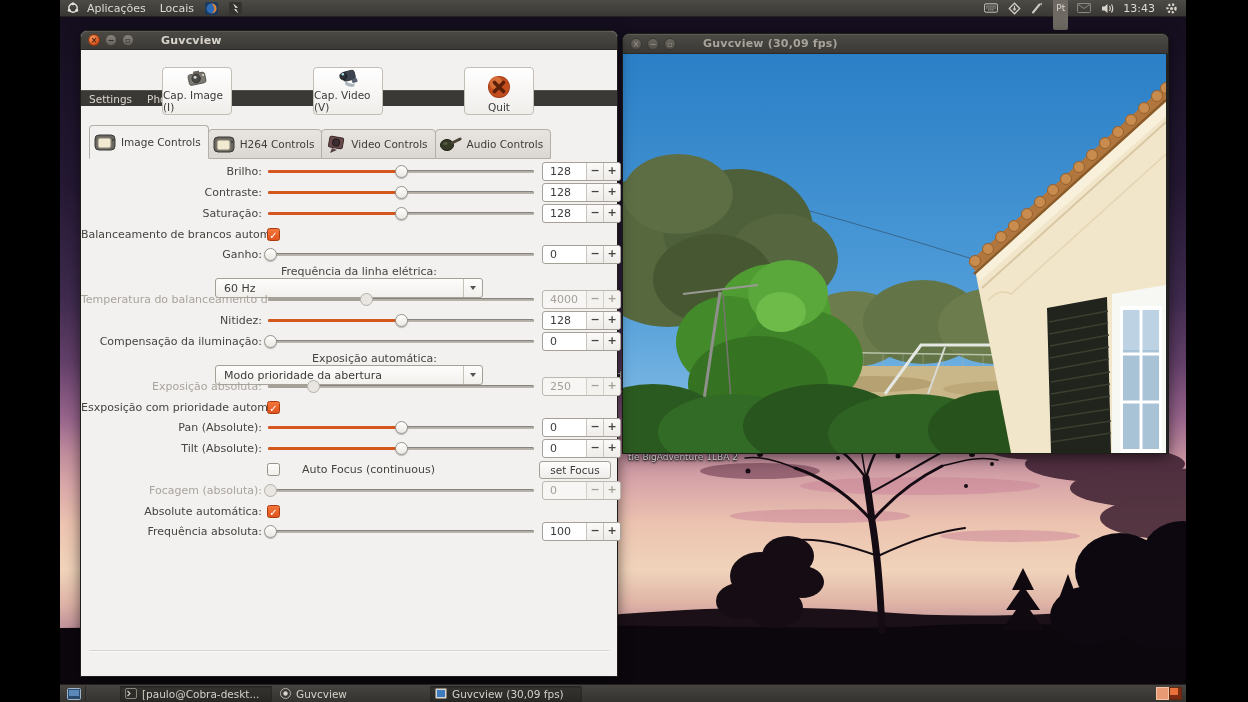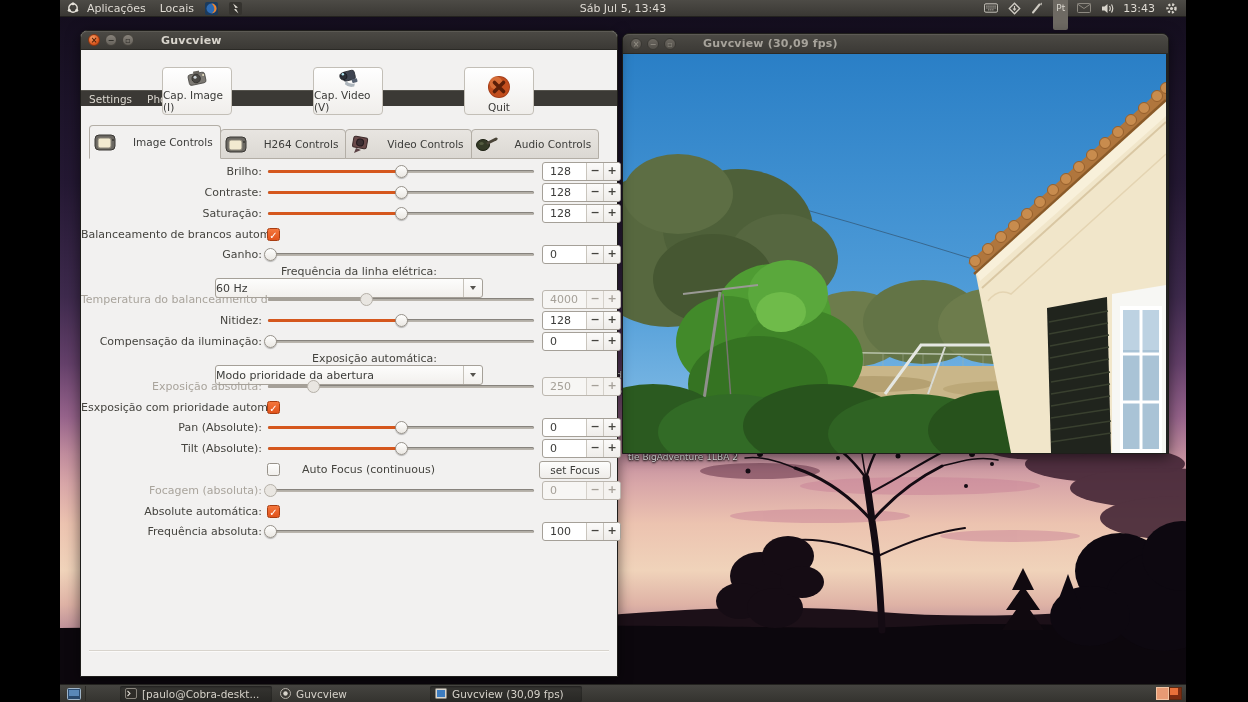--- a/index.html
+++ b/index.html
@@ -37,21 +37,21 @@
   .wtitle.dim{color:#a7a39b;}
   
   .ctrlwin{left:80px;top:30px;width:536px;height:645px;background:#f2f1f0;}
   .menubar{height:15px;background:#3b3935;border-top:1px solid #55534d;display:flex;align-items:center;
            gap:15px;padding-left:8px;font-size:10.5px;color:#dcd8d0;margin-top:40px;}
   .actbtn{position:absolute;width:70px;height:48px;border:1px solid #c3bfb7;border-radius:4px;
           background:linear-gradient(#ffffff,#f0eeeb);display:flex;flex-direction:column;
           align-items:center;justify-content:flex-end;font-size:10.5px;color:#3a3a38;padding-bottom:1px;box-sizing:border-box;}
   .actbtn svg{margin-bottom:1px;}
   .tabs{position:absolute;left:8px;top:94px;display:flex;align-items:flex-end;height:34px;}
-  .tab{display:flex;align-items:center;gap:16px;font-size:10.5px;color:#3c3c3a;
+  .tab{display:flex;align-items:center;gap:4px;font-size:10.5px;color:#3c3c3a;
        border:1px solid #b3aea6;border-radius:4px 4px 0 0;padding:0 7px 0 3px;height:30px;
        background:linear-gradient(#e8e5e1,#dbd8d3);margin-right:-1px;box-sizing:border-box;}
   .tab.active{height:34px;background:#f2f1f0;border-bottom:1px solid #f2f1f0;z-index:2;}
   
   .rows{position:absolute;left:0;top:130px;width:536px;}
   .crow{display:flex;align-items:center;height:21px;}
   .crow.tall{height:24px;flex-direction:column;}
   .clabel{width:181px;text-align:right;padding-right:5px;font-size:11px;color:#45443f;white-space:nowrap;
           overflow:hidden;flex:none;}
   .sliderw{width:268px;height:15px;position:relative;flex:none;}
@@ -66,21 +66,21 @@
   .spin-val{width:36px;padding-left:7px;font-size:11px;line-height:17px;color:#3c3c3a;}
   .spin-btn{width:16px;text-align:center;font-size:11px;line-height:16px;color:#45443f;
             border-left:1px solid #c9c5bd;background:linear-gradient(#fbfaf9,#efedea);font-weight:bold;}
   .cb{width:13px;height:13px;border-radius:2.5px;box-sizing:border-box;flex:none;
       font-size:10px;line-height:13px;text-align:center;color:#fff;}
   .cb.checked{background:linear-gradient(#f4763c,#e1531c);border:1px solid #a83c10;}
   .cb.un{background:linear-gradient(#fdfdfc,#f1efec);border:1px solid #97928a;}
   .cblabel{font-size:11px;color:#45443f;margin-left:22px;}
   .combo{width:268px;height:20px;border:1px solid #a5a098;border-radius:3px;box-sizing:border-box;flex:none;
          background:linear-gradient(#fdfdfc,#f2f0ed);display:flex;align-items:center;
-         font-size:11px;color:#3c3c3a;}
+         font-size:11px;color:#3c3c3a;padding-left:8px;}
   .combo-arrow{margin-left:auto;width:18px;height:100%;border-left:1px solid #c6c2ba;
                display:flex;align-items:center;justify-content:center;}
   .tri{width:0;height:0;border-left:3.5px solid transparent;border-right:3.5px solid transparent;
        border-top:4px solid #55534e;}
   .focusbtn{width:72px;height:18px;margin-left:5px;border:1px solid #a5a098;border-radius:3px;flex:none;
             background:linear-gradient(#fdfdfc,#efedea);font-size:10.5px;color:#3c3c3a;
             display:flex;align-items:center;justify-content:center;box-sizing:border-box;}
   .crow.disabled .clabel{color:#a9a49c;}
   .crow.disabled .fillbar{background:#a5a098;}
   .crow.disabled .handle{background:#e9e6e1;border-color:#b5b0a8;box-shadow:none;}
@@ -224,21 +224,20 @@
             <path d="M6.5,1.5 A5,5 0 0 1 11.5,6.5 A5,5 0 0 1 6.5,11.5 C9,10 10,7.5 9,5 C8,2.8 7,2 6.5,1.5 Z" fill="#f1852c"></path>
           </svg>
       </span>
       <span class="tp-ico" style="margin-left:10px;">
         <svg width="13" height="13" viewBox="0 0 13 13">
             <rect width="13" height="13" rx="2" fill="#35332f"></rect>
             <path d="M4,1.5 L9,5.5 L6.5,6 L9.5,11.5 L5,7.5 L7,7 Z" fill="#e8e4dc"></path>
           </svg>
       </span>
     </div>
-    <div class="tp-center">Sáb Jul  5, 13:43</div>
     <div class="tp-right">
       <span class="tp-ico">
         <svg width="15" height="10" viewBox="0 0 15 10">
             <rect x=".5" y=".5" width="14" height="9" rx="1.5" fill="none" stroke="#cfcbc3"></rect>
             <path d="M2.5,3 h10 M2.5,5 h10 M4.5,7 h6" stroke="#cfcbc3" stroke-width="1" stroke-dasharray="1.2,1"></path>
           </svg>
       </span>
       <span class="tp-ico">
         <svg width="13" height="13" viewBox="0 0 13 13">
             <rect x="2.8" y="2.8" width="7.4" height="7.4" fill="none" stroke="#cfcbc3" stroke-width="1.3" transform="rotate(45 6.5 6.5)"></rect>

